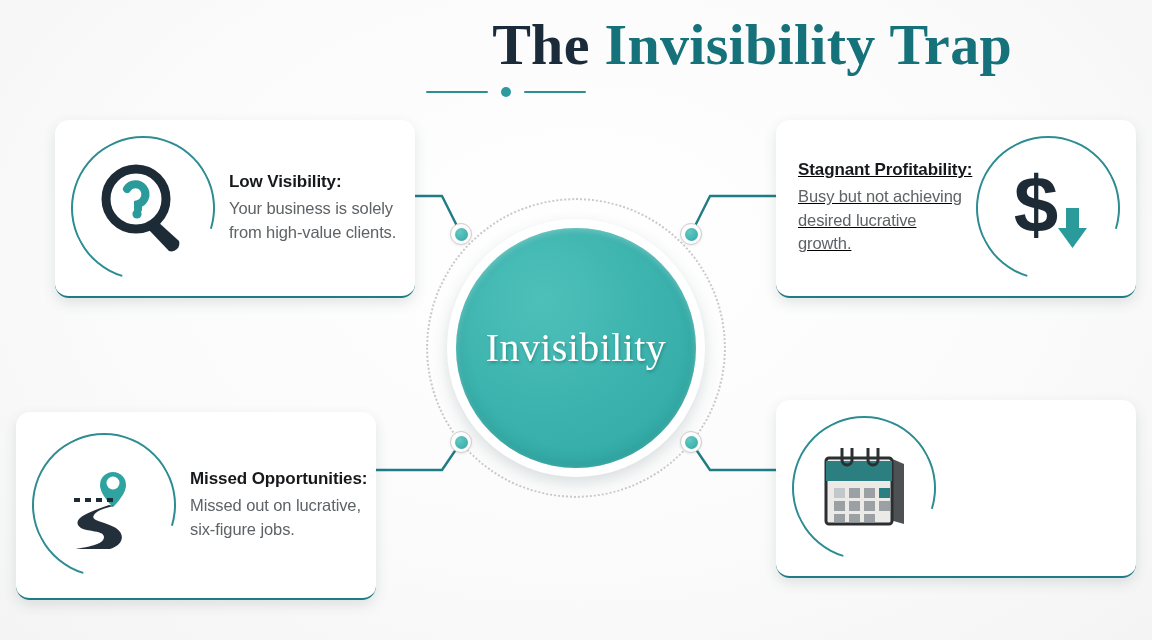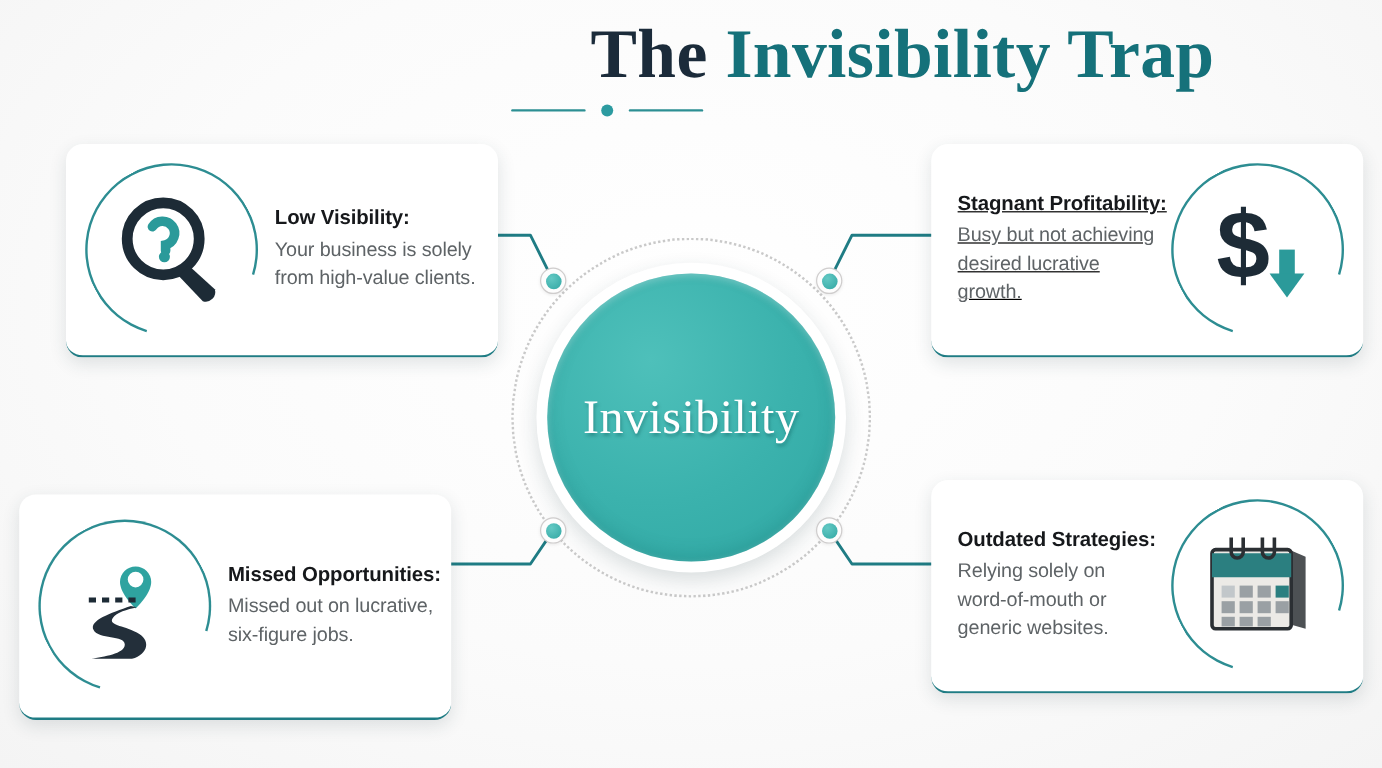--- a/index.html
+++ b/index.html
@@ -279,24 +279,20 @@
       <path d="M57 52 C40 58 22 64 26 72 C30 80 52 76 52 84 C52 92 34 94 24 96 L58 96 C72 92 74 80 62 74 C50 68 38 68 42 62 C45 57 54 55 62 53 Z" fill="#232f3a"></path>
     </svg>
   </div>
   <div class="card-text">
     <div class="card-title">Missed Opportunities:</div>
     <div class="card-body">Missed out on lucrative, six-figure jobs.</div>
   </div>
 </div>
 
 <div class="card c-br">
-  <div class="card-text">
-    <div class="card-title">Outdated Strategies:</div>
-    <div class="card-body">Relying solely on word-of-mouth or generic websites.</div>
-  </div>
   <div class="medallion">
     <span class="ring"></span>
     <svg class="glyph" viewBox="0 0 104 104">
       <path d="M78 22 L92 28 L92 88 L78 84 Z" fill="#4d5154"></path>
       <rect x="14" y="22" width="66" height="66" rx="3" fill="#eceae6" stroke="#2b2f33" stroke-width="3"></rect>
       <path d="M14 25 h66 v20 h-66 z" fill="#2b7f80"></path>
       <g fill="none" stroke="#2b2f33" stroke-width="3">
         <path d="M30 12 v12 a5 5 0 0 0 10 0 v-12"></path>
         <path d="M56 12 v12 a5 5 0 0 0 10 0 v-12"></path>
       </g>

